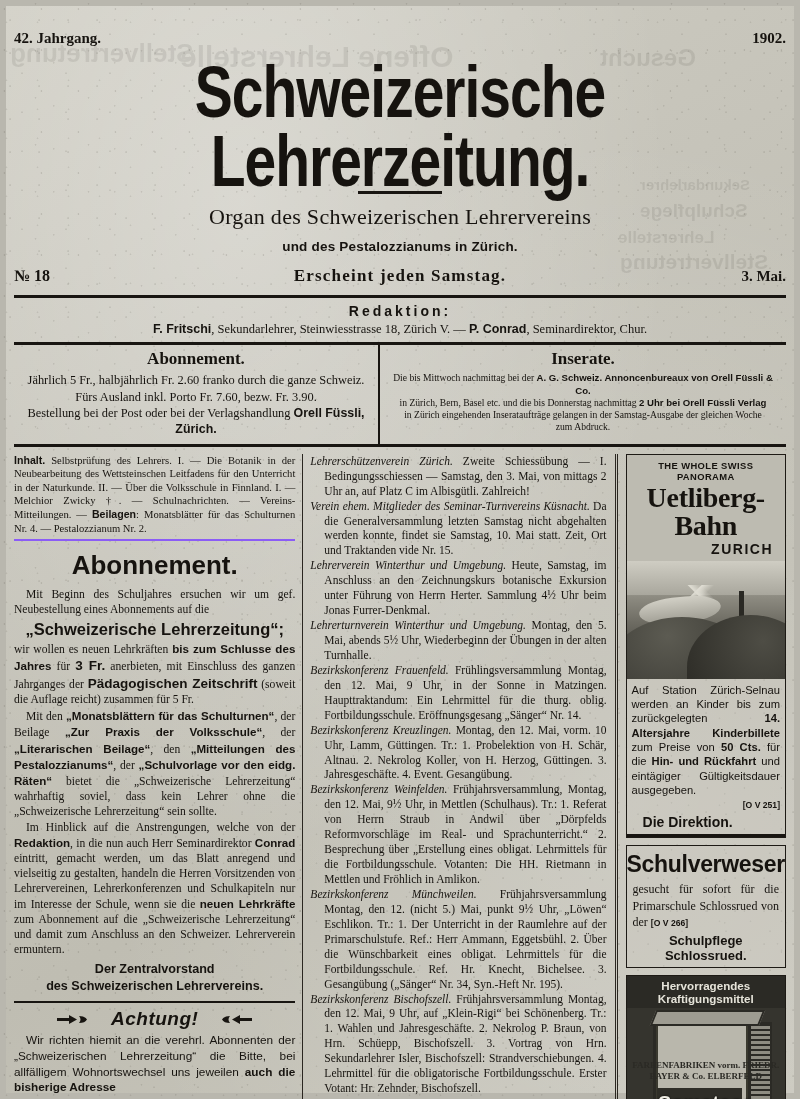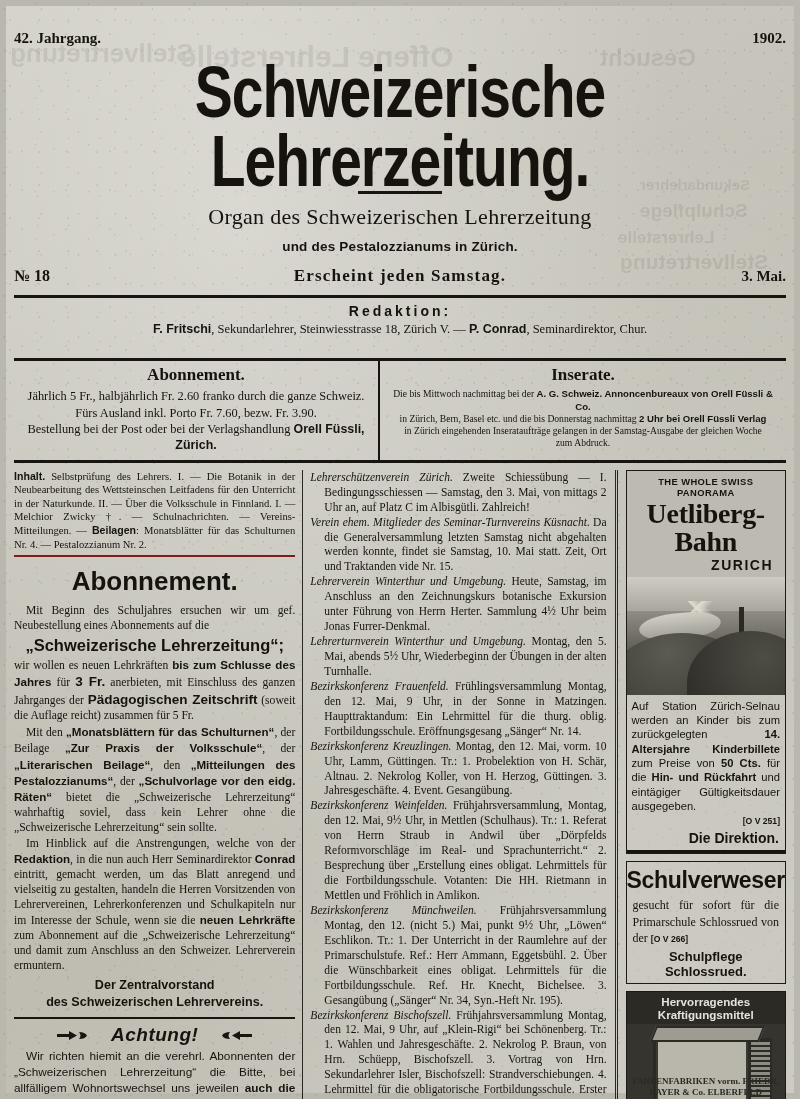--- a/index.html
+++ b/index.html
@@ -49,21 +49,21 @@
   .subtitle{text-align:center;font-size:22px;letter-spacing:.3px;}
   .subtitle2{text-align:center;font-family:"Liberation Sans",sans-serif;font-weight:700;
              font-size:13.5px;margin-top:9px;letter-spacing:.2px;}
   .issuerow{display:flex;align-items:baseline;margin-top:12px;}
   .issuerow .lft{width:120px;font-weight:700;font-size:16px;}
   .issuerow .mid{flex:1;text-align:center;font-weight:700;font-size:17px;letter-spacing:1.2px;}
   .issuerow .rgt{width:120px;text-align:right;font-weight:700;font-size:15px;}
   .hr-thick{height:3px;background:#181511;margin:9px 0 0;}
   .redaktion{text-align:center;font-family:"Liberation Sans",sans-serif;font-weight:700;
              font-size:14px;letter-spacing:3px;margin:5px 0 3px;}
-  .redline{text-align:center;font-size:12.5px;margin-bottom:21px;}
+  .redline{text-align:center;font-size:12.5px;margin-bottom:5px;}
   .redline b{font-family:"Liberation Sans",sans-serif;}
 
   
   .abobox{display:flex;border-top:3px solid #181511;border-bottom:3px solid #181511;margin-top:3px;}
   .abobox .cell{padding:4px 6px 6px;}
   .abobox .c1{width:352px;border-right:2px solid #181511;}
   .abobox .c2{flex:1;}
   .boxhead{text-align:center;font-weight:700;font-size:17px;margin-bottom:3px;}
   .abotxt{text-align:center;font-size:12.4px;line-height:1.32;}
   .instxt1{text-align:center;font-family:"Liberation Sans",sans-serif;font-weight:700;font-size:11.4px;}
@@ -72,21 +72,21 @@
 
   
   .cols{display:flex;margin-top:7px;}
   .colA{width:285px;}
   .vrule{width:0;border-left:1px solid #2a2620;margin:0 7px;}
   .vrule2{width:0;border-left:3px double #2a2620;margin:0 8px;}
   .colB{width:300px;}
   .colC{flex:1;}
 
   .inhalt{font-size:10.6px;line-height:1.28;text-align:justify;
-          border-bottom:2px solid #7f1d1d;padding-bottom:4px;}
+          border-bottom:2px solid #8b5cf6;padding-bottom:4px;}
   .inhalt b{font-family:"Liberation Sans",sans-serif;}
 
   .abohead{text-align:center;font-family:"Liberation Sans",sans-serif;font-weight:700;
            font-size:26px;margin:9px 0 6px;}
   .body p{font-size:11.6px;line-height:1.30;text-align:justify;margin:0 0 1px;text-indent:12px;}
   .body .noind{text-indent:0;}
   .big-quote{text-align:center;font-family:"Liberation Sans",sans-serif;font-weight:700;
              font-size:16.5px;margin:3px 0 2px;}
   .sans-b{font-family:"Liberation Sans",sans-serif;font-weight:700;}
   .px{font-family:"Liberation Sans",sans-serif;font-weight:700;font-size:13.5px;}
@@ -128,22 +128,22 @@
     background:
       linear-gradient(135deg,transparent 46%,#e8e6dc 47%,transparent 56%),
       linear-gradient(45deg,transparent 46%,#e8e6dc 47%,transparent 56%);
     opacity:.85;}
   .adtxt{font-family:"Liberation Sans",sans-serif;font-size:11.2px;line-height:1.28;
          text-align:justify;padding:4px 5px 3px;}
   .adtxt b{font-weight:700;}
   .adtxt .ind{text-indent:10px;}
   .code{font-family:"Liberation Sans",sans-serif;font-size:8.6px;font-weight:700;}
   .code-r{text-align:right;padding:0 5px 3px;}
-  .direktion{text-align:right;font-family:"Liberation Sans",sans-serif;font-weight:700;
-             font-size:14px;padding:1px 6px 4px;border-bottom:3px solid #181511;}
+  .direktion{text-align:left;font-family:"Liberation Sans",sans-serif;font-weight:700;
+             font-size:14px;padding:1px 16px 4px;border-bottom:3px solid #181511;}
   .sv-head{text-align:center;font-family:"Liberation Sans",sans-serif;font-weight:700;
            font-size:23px;padding:5px 0 3px;letter-spacing:-.3px;}
   .sv-body{font-size:12px;line-height:1.35;padding:0 6px 3px;text-align:justify;}
   .sv-foot{text-align:center;font-family:"Liberation Sans",sans-serif;font-weight:700;
            font-size:13px;padding:0 0 4px;}
   .som-head{background:#2b2a25;color:#e6e4da;text-align:center;
             font-family:"Liberation Sans",sans-serif;font-weight:700;font-size:11.6px;padding:3px 2px;}
   .som-pic{height:155px;position:relative;overflow:hidden;background:#35342e;}
   .som-box{position:absolute;left:17%;top:8px;width:58%;height:140px;background:#b9b7ac;
            border:3px solid #2b2a25;box-shadow:inset 0 0 0 2px #3a392f;}
@@ -180,21 +180,21 @@
 
   <div class="wrap">
 
     <div class="toprow">
       <div>42. Jahrgang.</div>
       <div>1902.</div>
     </div>
 
     <div class="title">Schweizerische Lehrerzeitung.</div>
     <div class="titlerule"></div>
-    <div class="subtitle">Organ des Schweizerischen Lehrerzeitung</div>
+    <div class="subtitle">Organ des Schweizerischen Lehrervereins</div>
     <div class="subtitle2">und des Pestalozzianums in Zürich.</div>
 
     <div class="issuerow">
       <div class="lft">№ 18</div>
       <div class="mid">Erscheint jeden Samstag.</div>
       <div class="rgt">3. Mai.</div>
     </div>
 
     <div class="hr-thick"></div>
     <div class="redaktion">Redaktion:</div>

